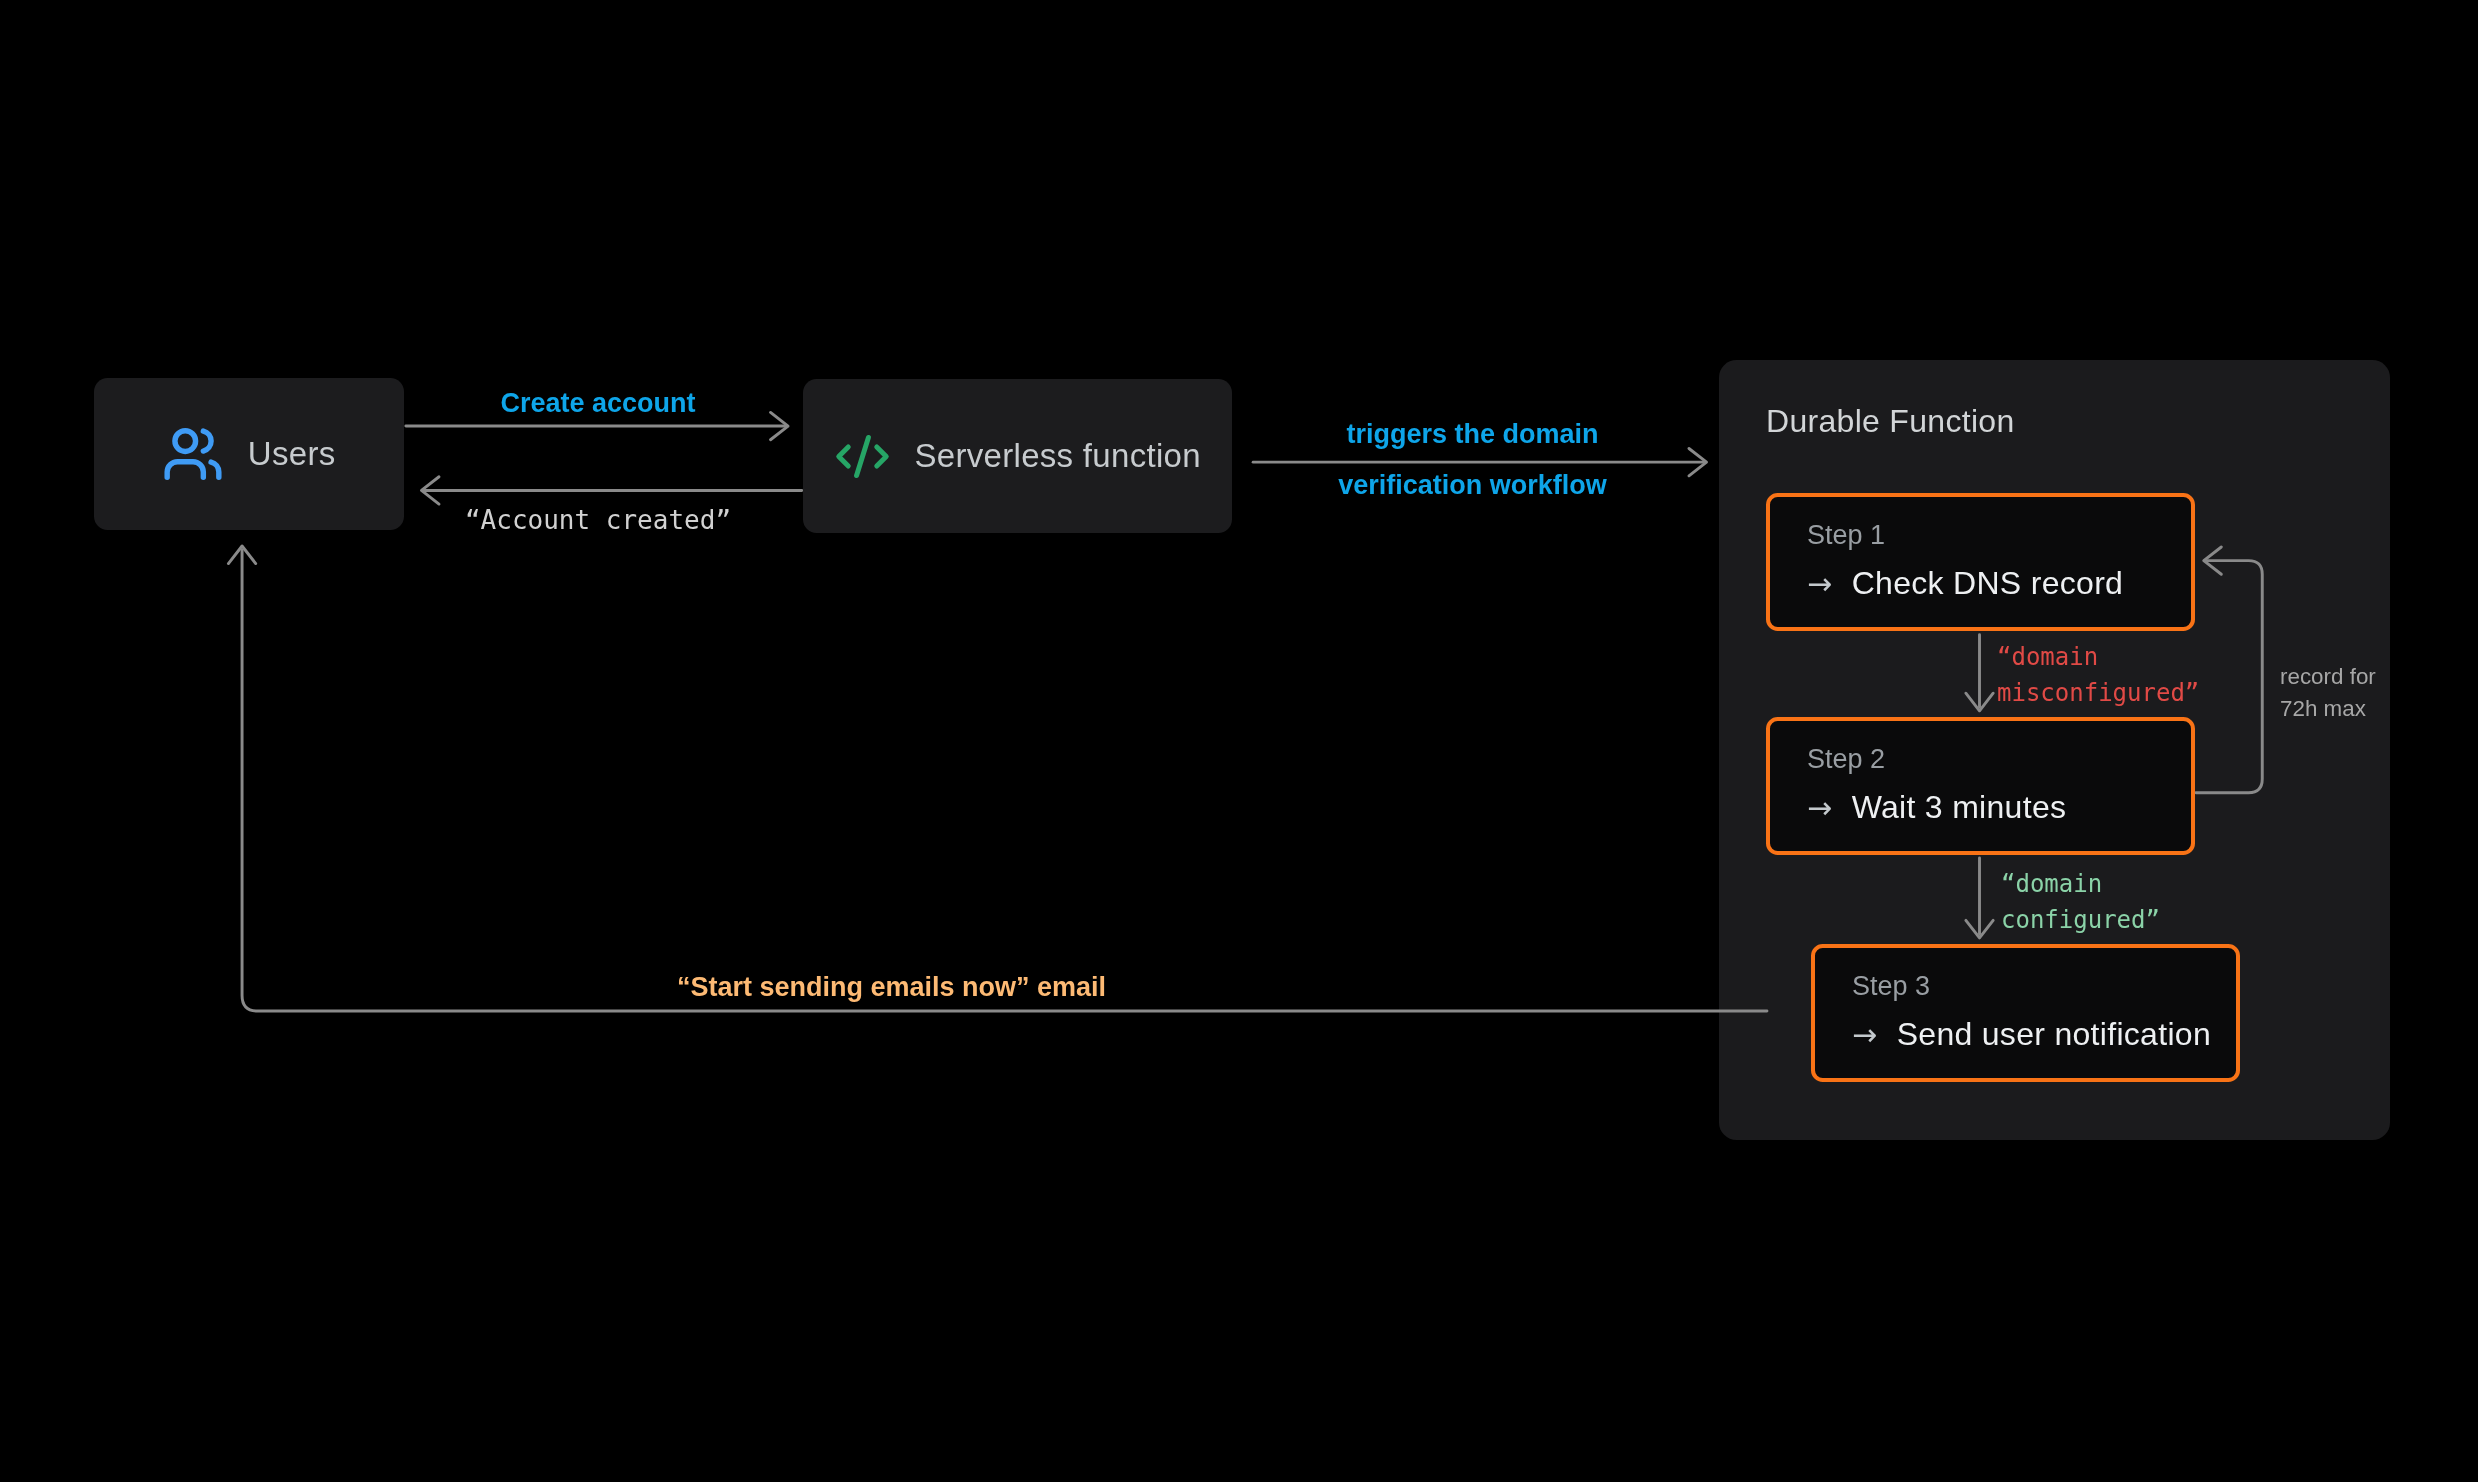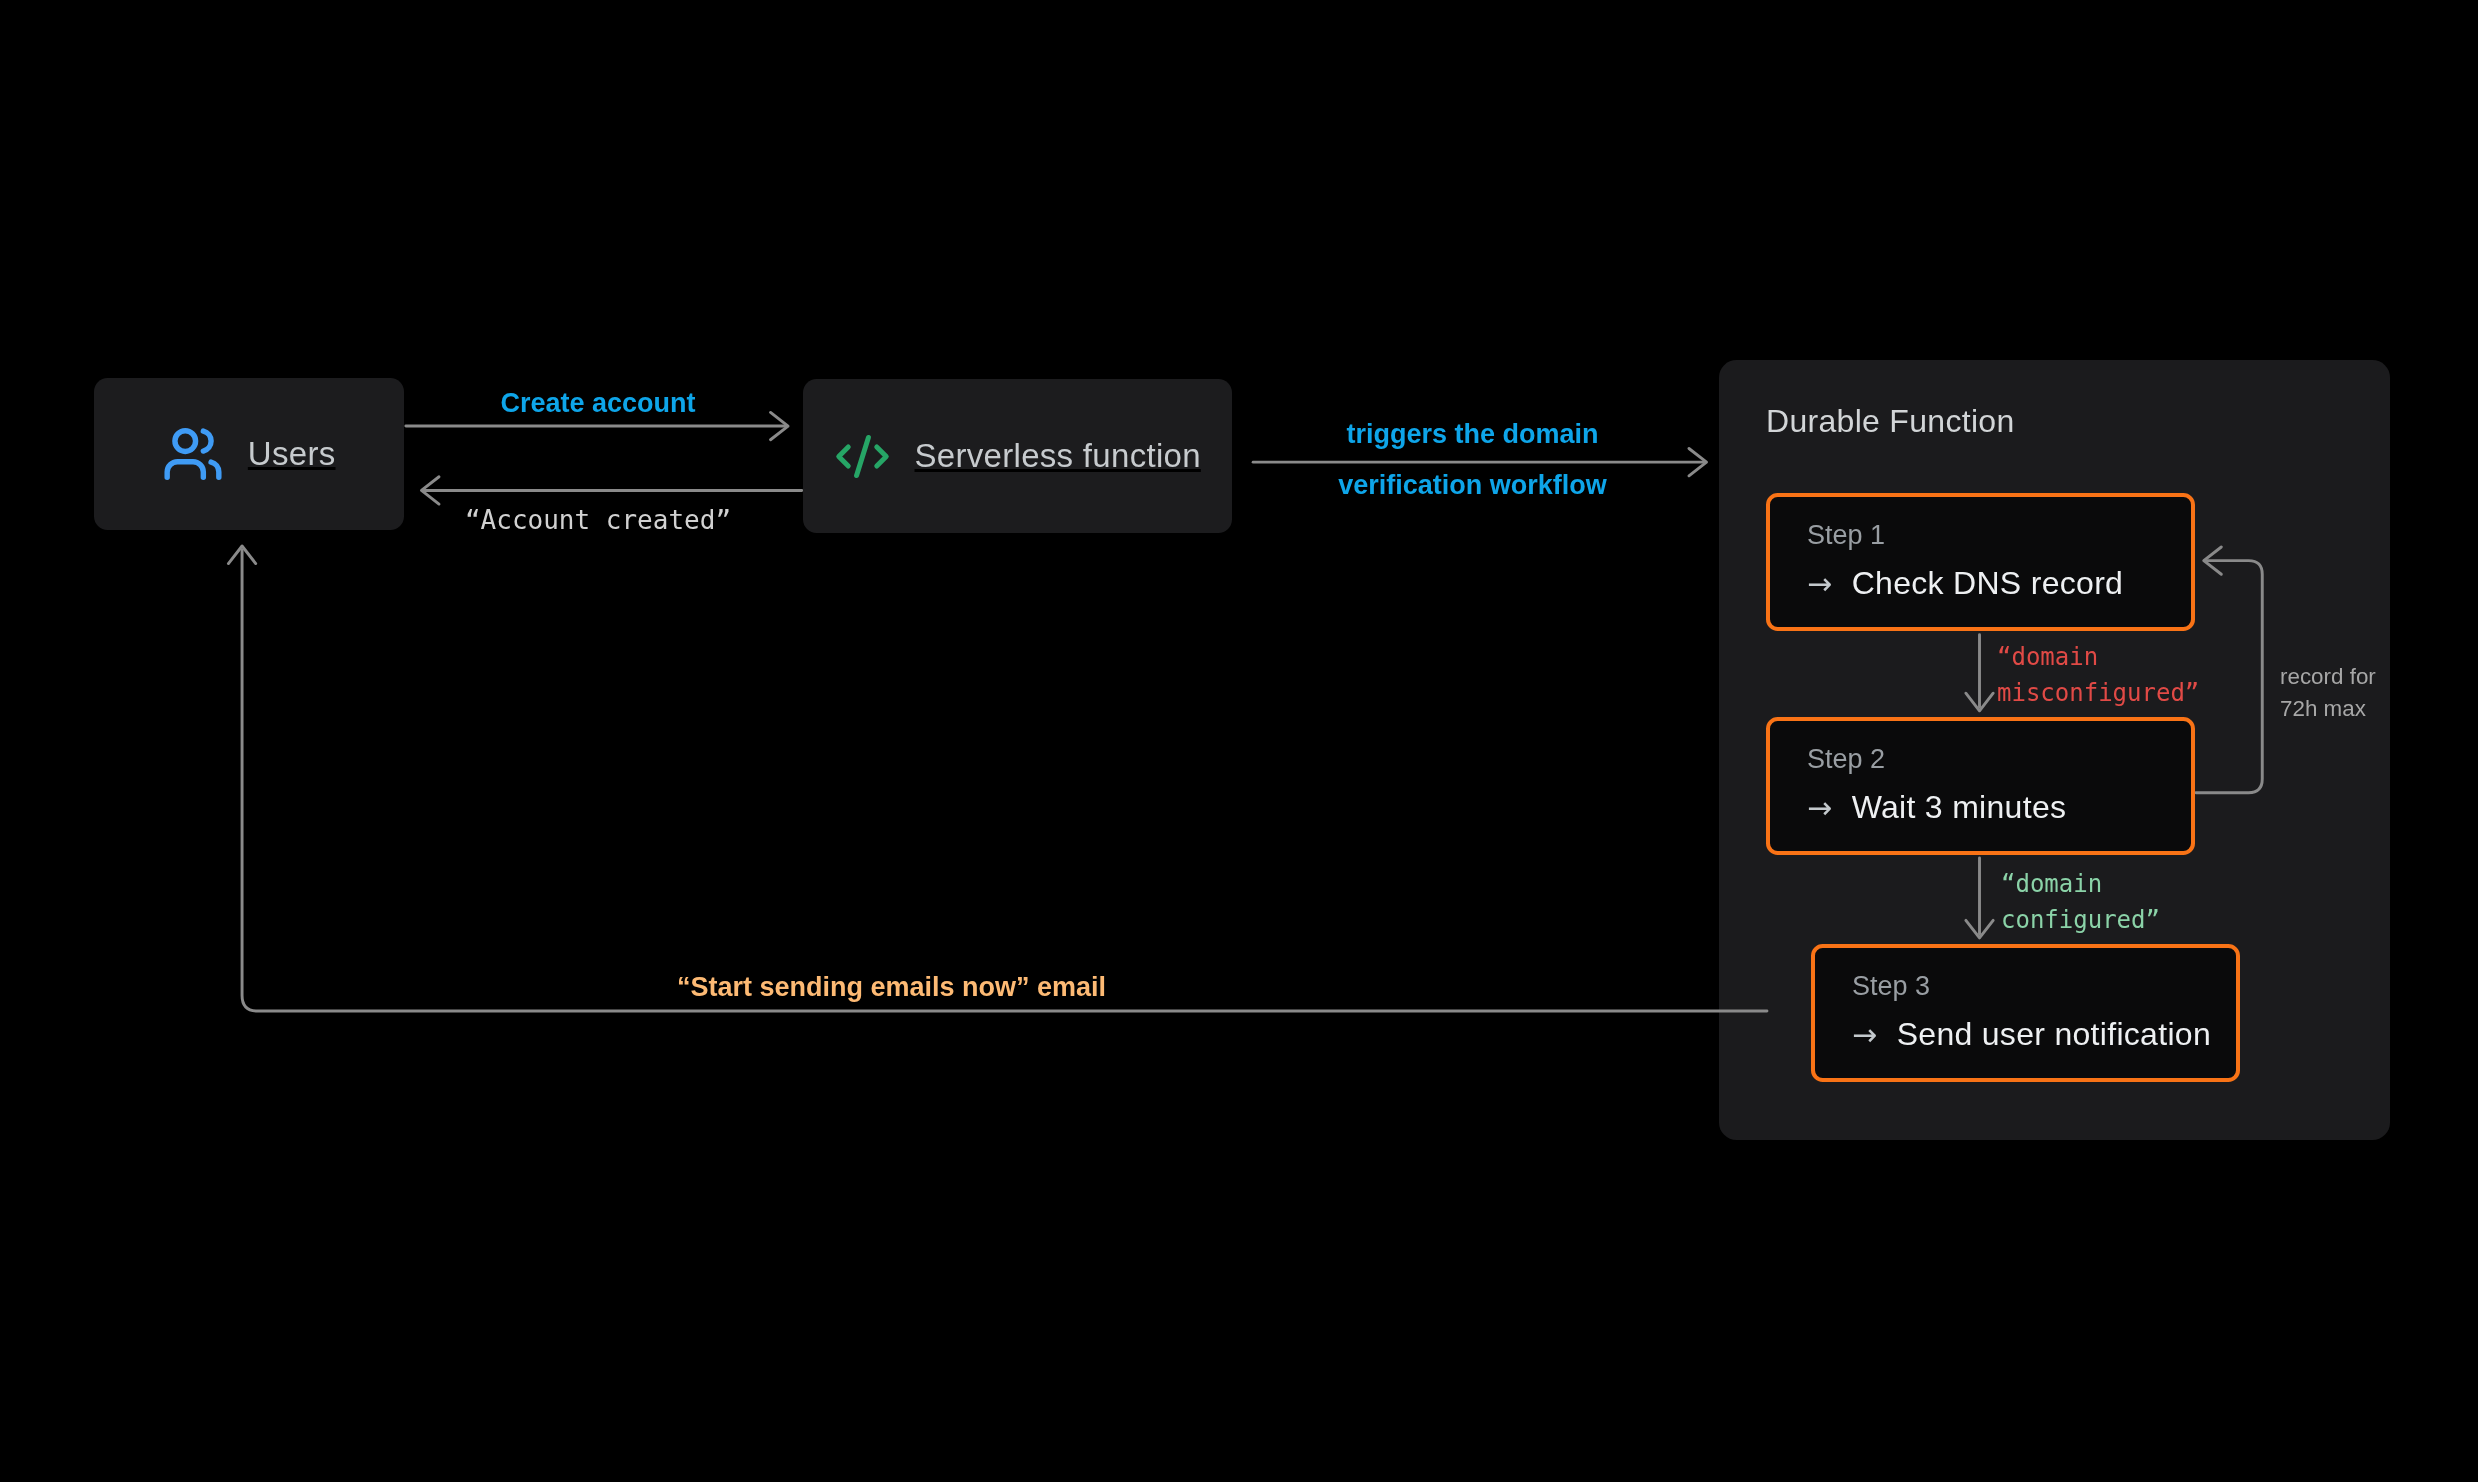--- a/index.html
+++ b/index.html
@@ -27,21 +27,20 @@
   }
   .card {
     position: absolute;
     z-index: 2;
     background: #1c1c1e;
     border-radius: 13.7px;
     display: flex;
     align-items: center;
     justify-content: center;
     gap: 23.4px;
-    text-decoration: underline;
   }
   .card .card-label {
     font-size: 33px;
     color: #c7cbce;
     letter-spacing: 0.3px;
   }
   .users-card { left: 94px; top: 378px; width: 310px; height: 152px; }
   .serverless-card { left: 803px; top: 379px; width: 429px; height: 154px; }
   .panel-title {
     position: absolute;

